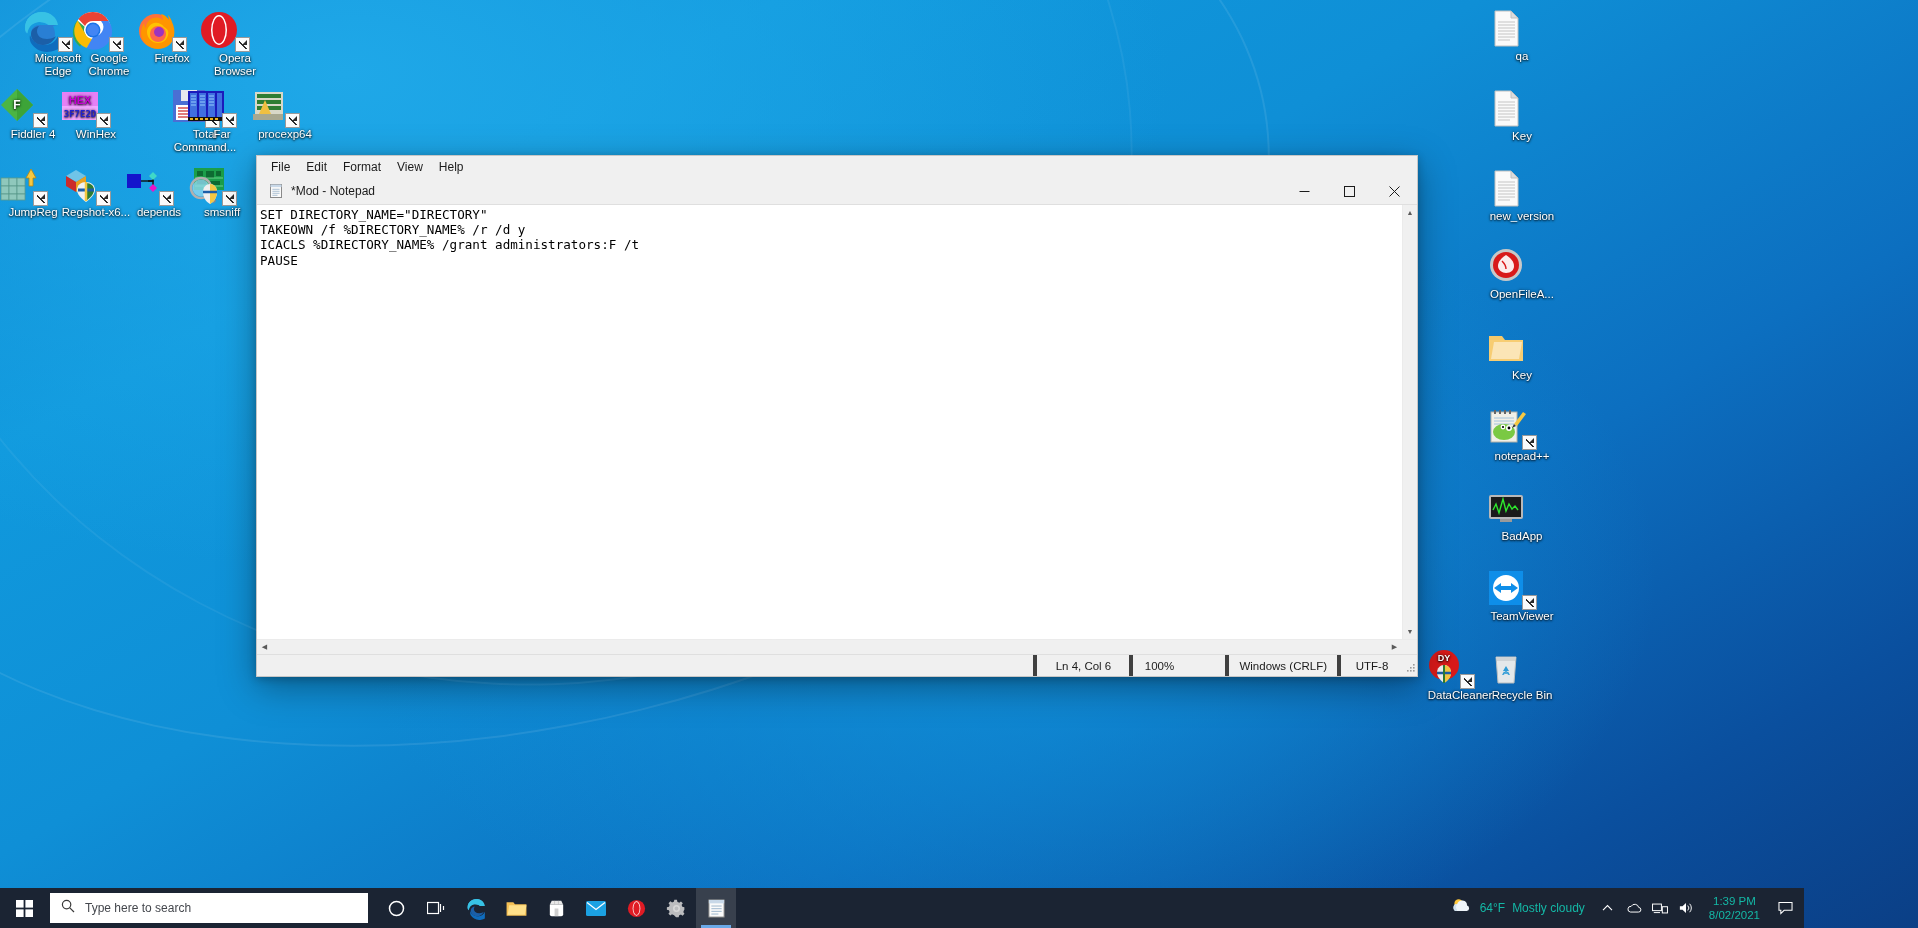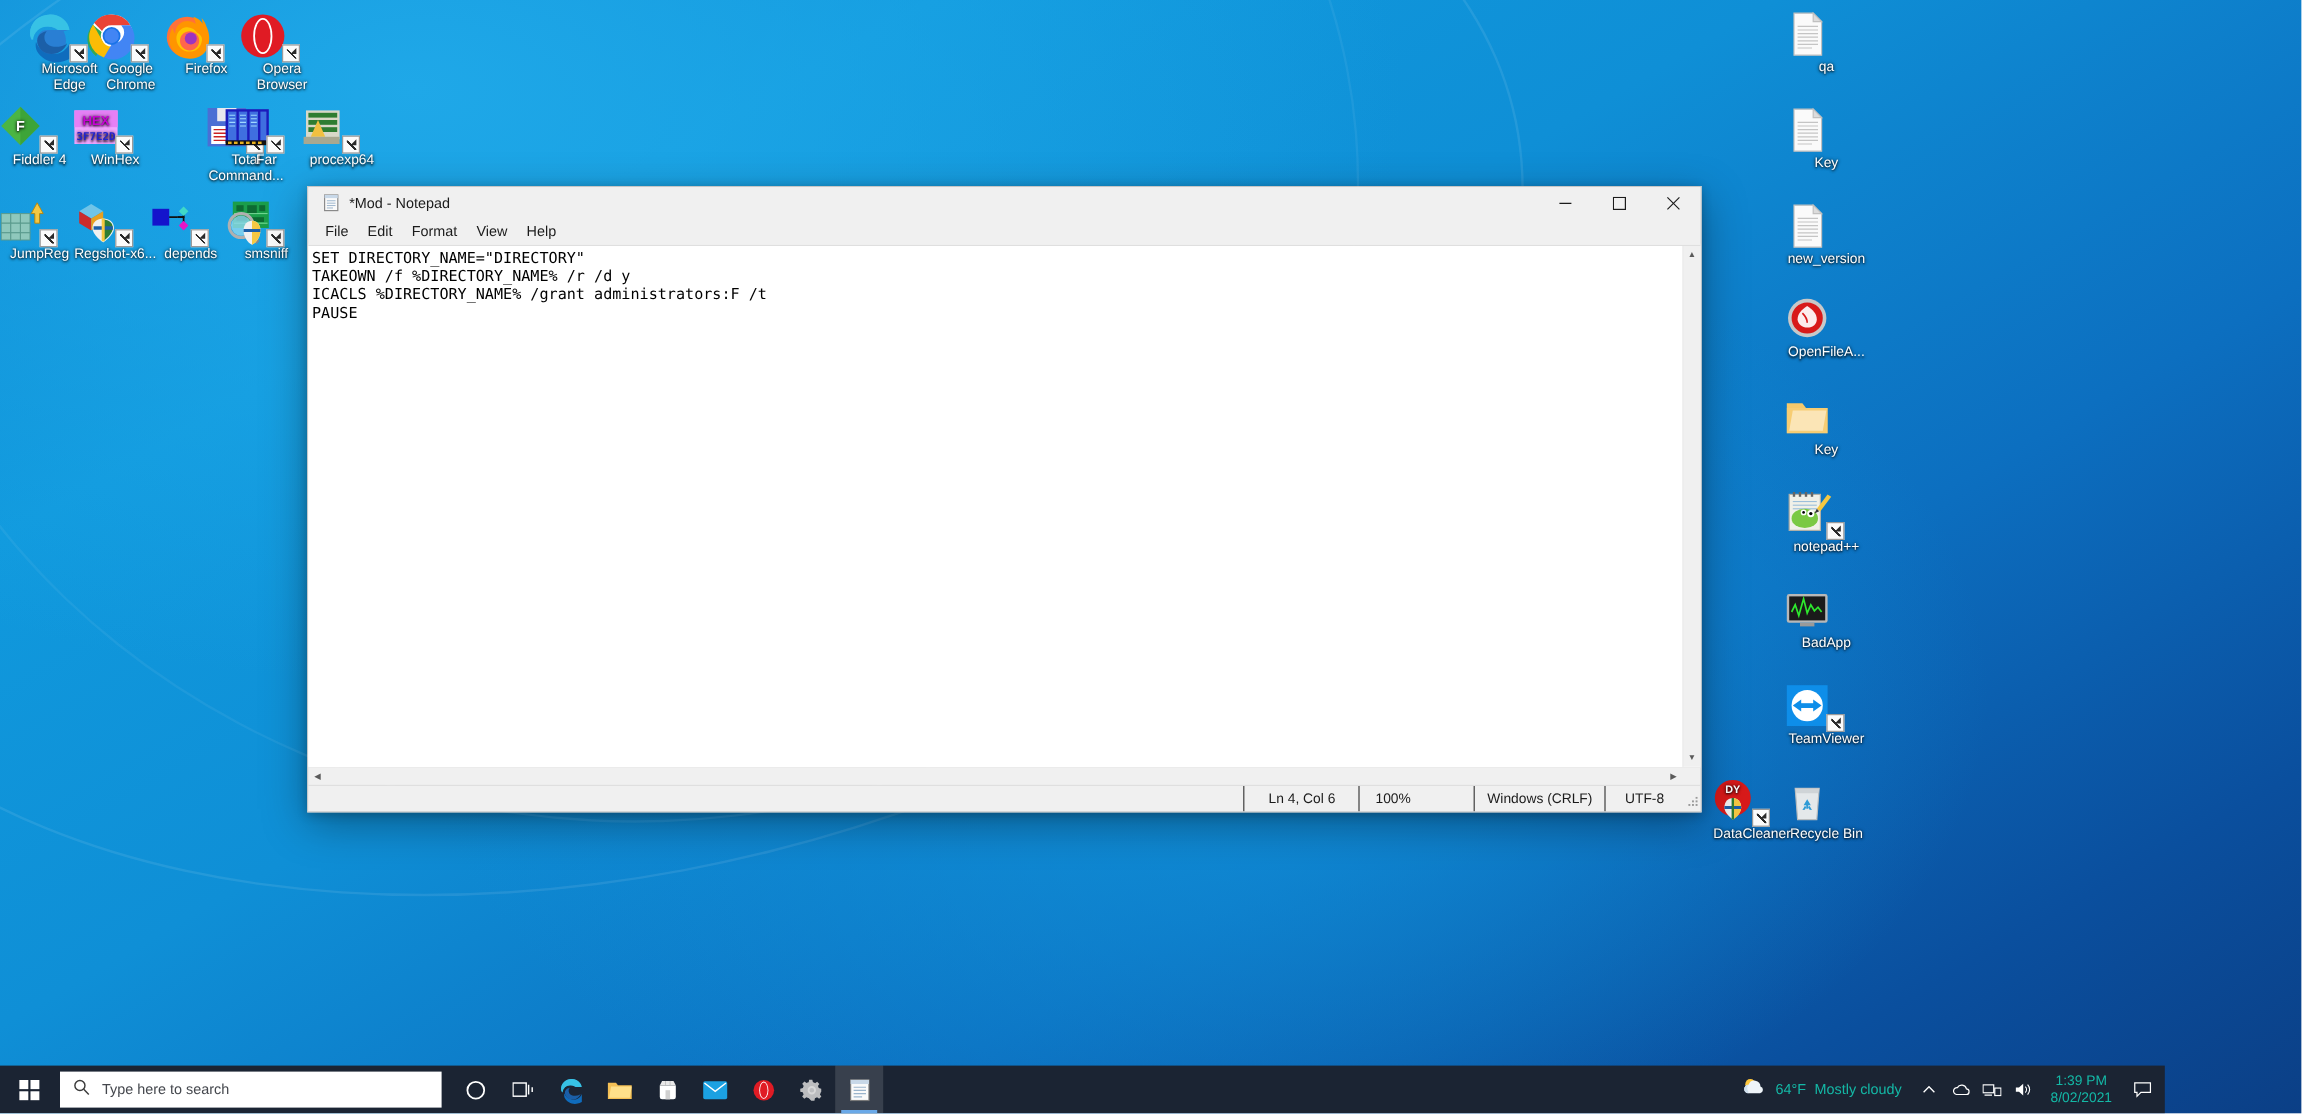--- a/index.html
+++ b/index.html
@@ -198,21 +198,21 @@
     justify-content: flex-end;
     font-size: 11.5px;
     color: #1b1b1b;
     flex: none;
   }
   #np-status .st-flex { flex: 1; }
   .st-cell {
     display: flex;
     align-items: center;
     justify-content: center;
-    border-left: 1px solid #404040;
+    border-left: 4px solid #404040;
     padding: 0 10px;
     white-space: nowrap;
   }
   .st-ln   { min-width: 96px; }
   .st-zoom { min-width: 56px; }
   .st-eol  { min-width: 104px; margin-left: 40px; }
   .st-enc  { min-width: 66px; }
   #np-resize {
     width: 14px;
     display: flex; align-items: flex-end; justify-content: flex-end;
@@ -697,20 +697,28 @@
         <path d="M22 20v18c4-2 7-6 7-10 0-5-3-8-7-8z" fill="#f5c842"></path>
         <path d="M15 28h14" stroke="#1b5fa8" stroke-width="2.5"></path>
         <path d="M22 20v18" stroke="#2e7d32" stroke-width="2"></path>
       </svg>
       <span class="shortcut"></span>
     </span>
     <span class="lbl">DataCleaner</span>
   </div>
 
   <div id="notepad">
+
+    <div id="np-menubar">
+      <div class="np-menu">File</div>
+      <div class="np-menu">Edit</div>
+      <div class="np-menu">Format</div>
+      <div class="np-menu">View</div>
+      <div class="np-menu">Help</div>
+    </div>
 
     <div id="np-titlebar">
       <span class="np-icon">
         <svg viewBox="0 0 16 16" width="16" height="16">
           <rect x="2.5" y="1.5" width="11" height="13" fill="#fafafa" stroke="#8a8a8a" stroke-width="1"></rect>
           <rect x="2.5" y="1.5" width="11" height="2.6" fill="#c8d8e8"></rect>
           <g stroke="#9ab4cc" stroke-width="0.8">
             <line x1="4.4" y1="6.3" x2="11.6" y2="6.3"></line>
             <line x1="4.4" y1="8.3" x2="11.6" y2="8.3"></line>
             <line x1="4.4" y1="10.3" x2="11.6" y2="10.3"></line>
@@ -732,28 +740,20 @@
         </div>
         <div class="np-wbtn close">
           <svg width="11" height="11" viewBox="0 0 11 11">
               <line x1="0.5" y1="0.5" x2="10.5" y2="10.5" stroke="#1b1b1b" stroke-width="1"></line>
               <line x1="10.5" y1="0.5" x2="0.5" y2="10.5" stroke="#1b1b1b" stroke-width="1"></line>
             </svg>
         </div>
       </div>
     </div>
 
-    <div id="np-menubar">
-      <div class="np-menu">File</div>
-      <div class="np-menu">Edit</div>
-      <div class="np-menu">Format</div>
-      <div class="np-menu">View</div>
-      <div class="np-menu">Help</div>
-    </div>
-
     <div id="np-body">
       <div id="np-text">SET DIRECTORY_NAME="DIRECTORY"
 TAKEOWN /f %DIRECTORY_NAME% /r /d y
 ICACLS %DIRECTORY_NAME% /grant administrators:F /t
 PAUSE</div>
       <div id="np-vscroll">
         <div class="sb-arrow">▲</div>
         <div class="sb-arrow">▼</div>
       </div>
     </div>

